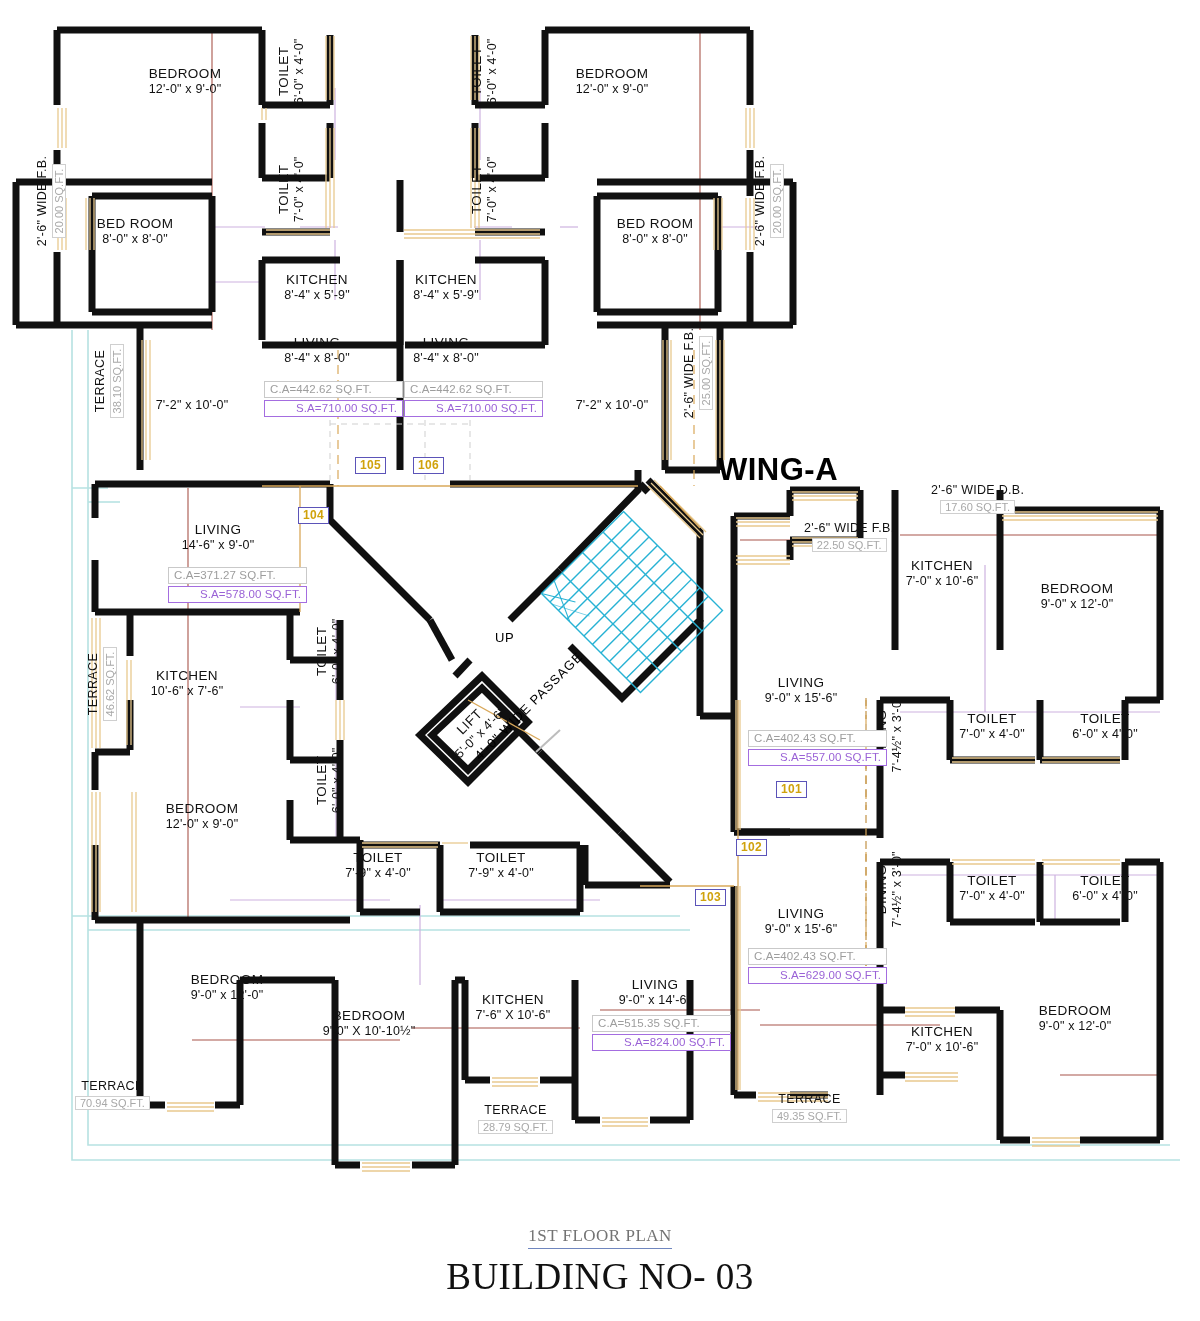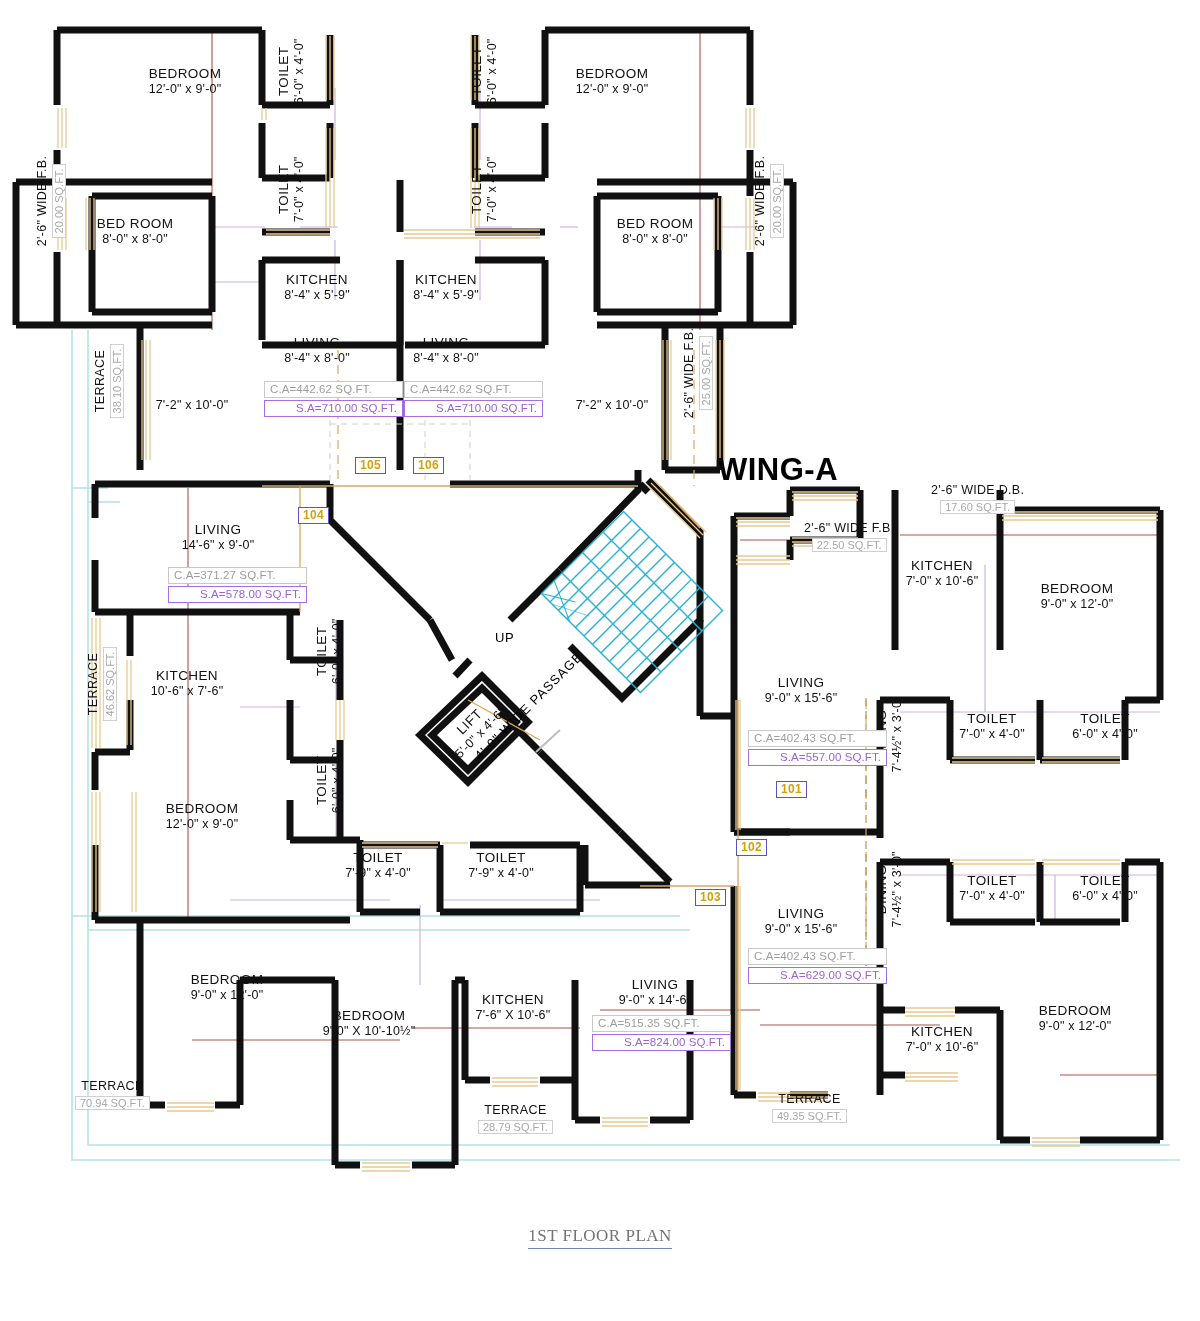--- a/index.html
+++ b/index.html
@@ -689,15 +689,16 @@
   <div class="up" style="left:495px;top:630px;">UP</div>
   <div class="pass rotm45" style="left:452px;top:690px;width:170px;">4'-0"  WIDE PASSAGE</div>
 
   <div class="lbl rotm45" style="left:430px;top:712px;width:90px;">
     <div class="rname">LIFT</div>
     <div class="rdim">5'-0" x 4'-6"</div>
   </div>
 
   <div id="footer" style="top:1226px;">
     <div class="f1">1ST FLOOR PLAN</div>
+    <div class="f2">BUILDING NO- 03</div>
   </div>
 
 </div>
 
 </body></html>

